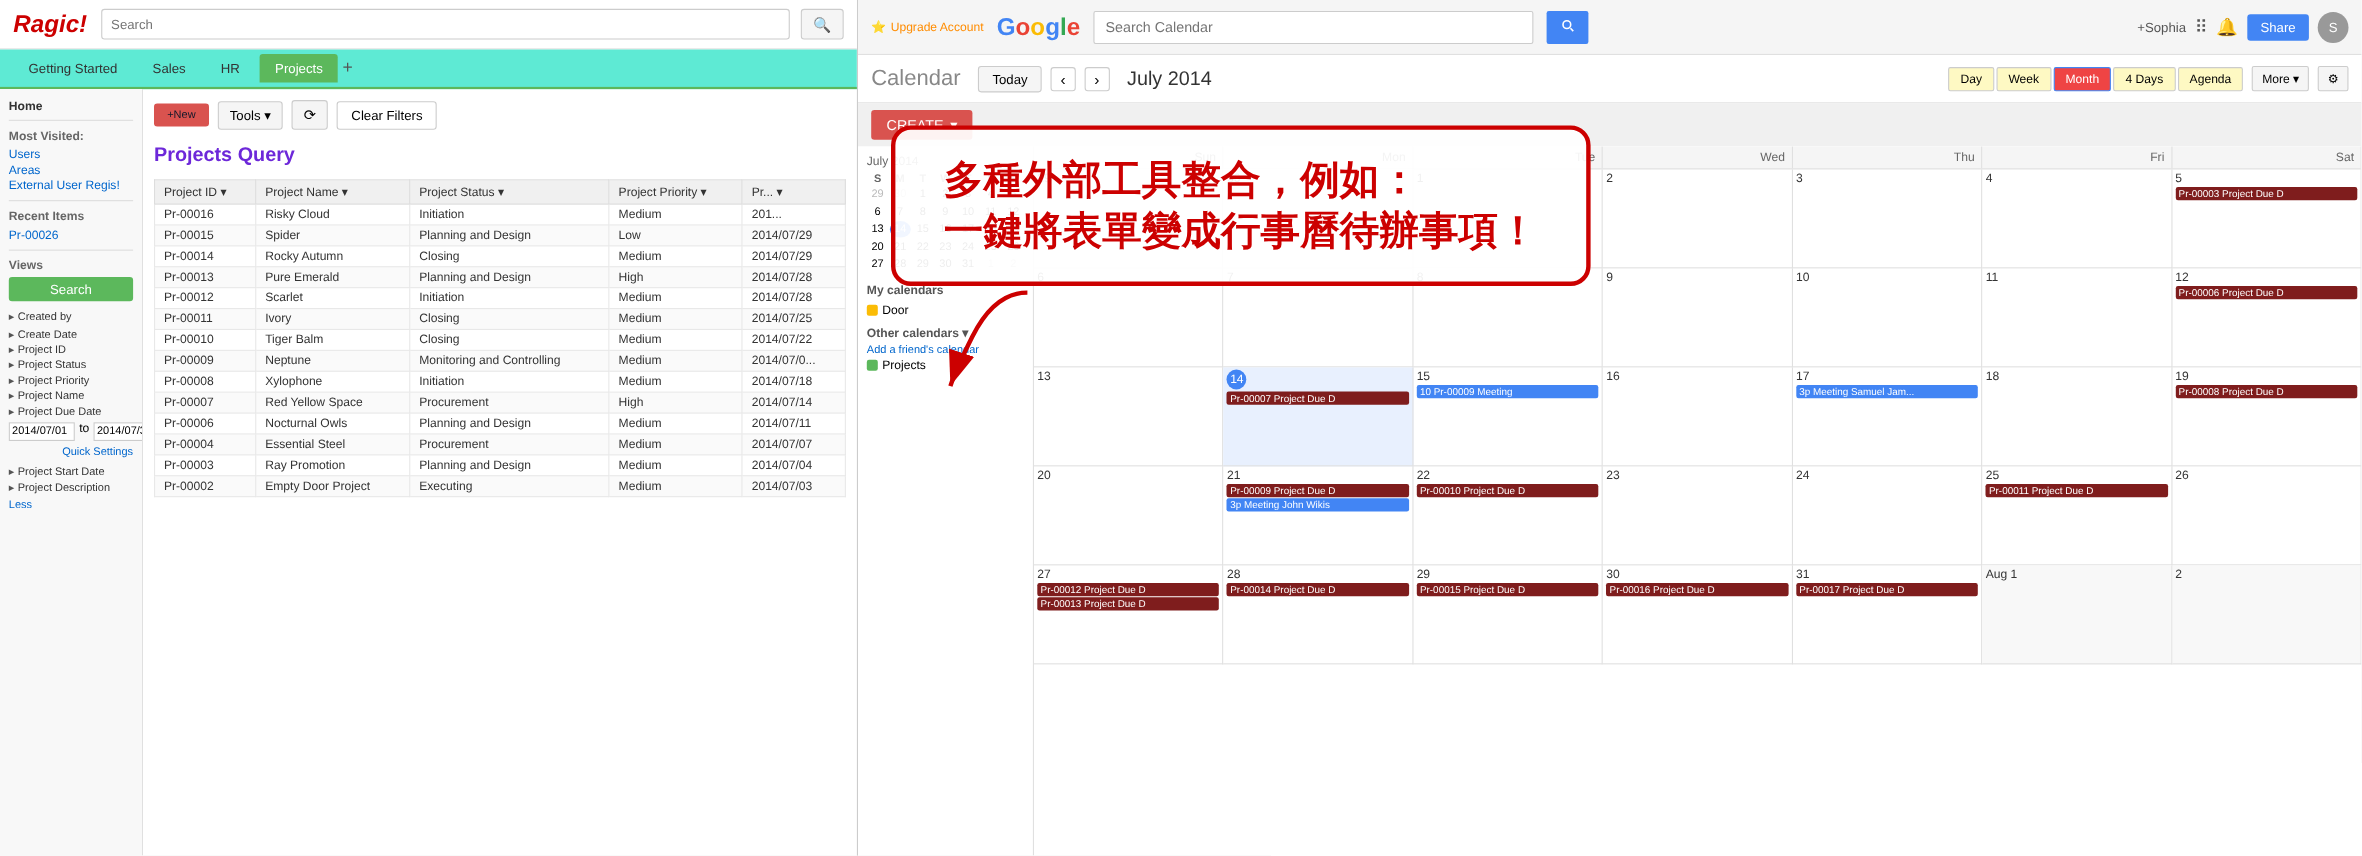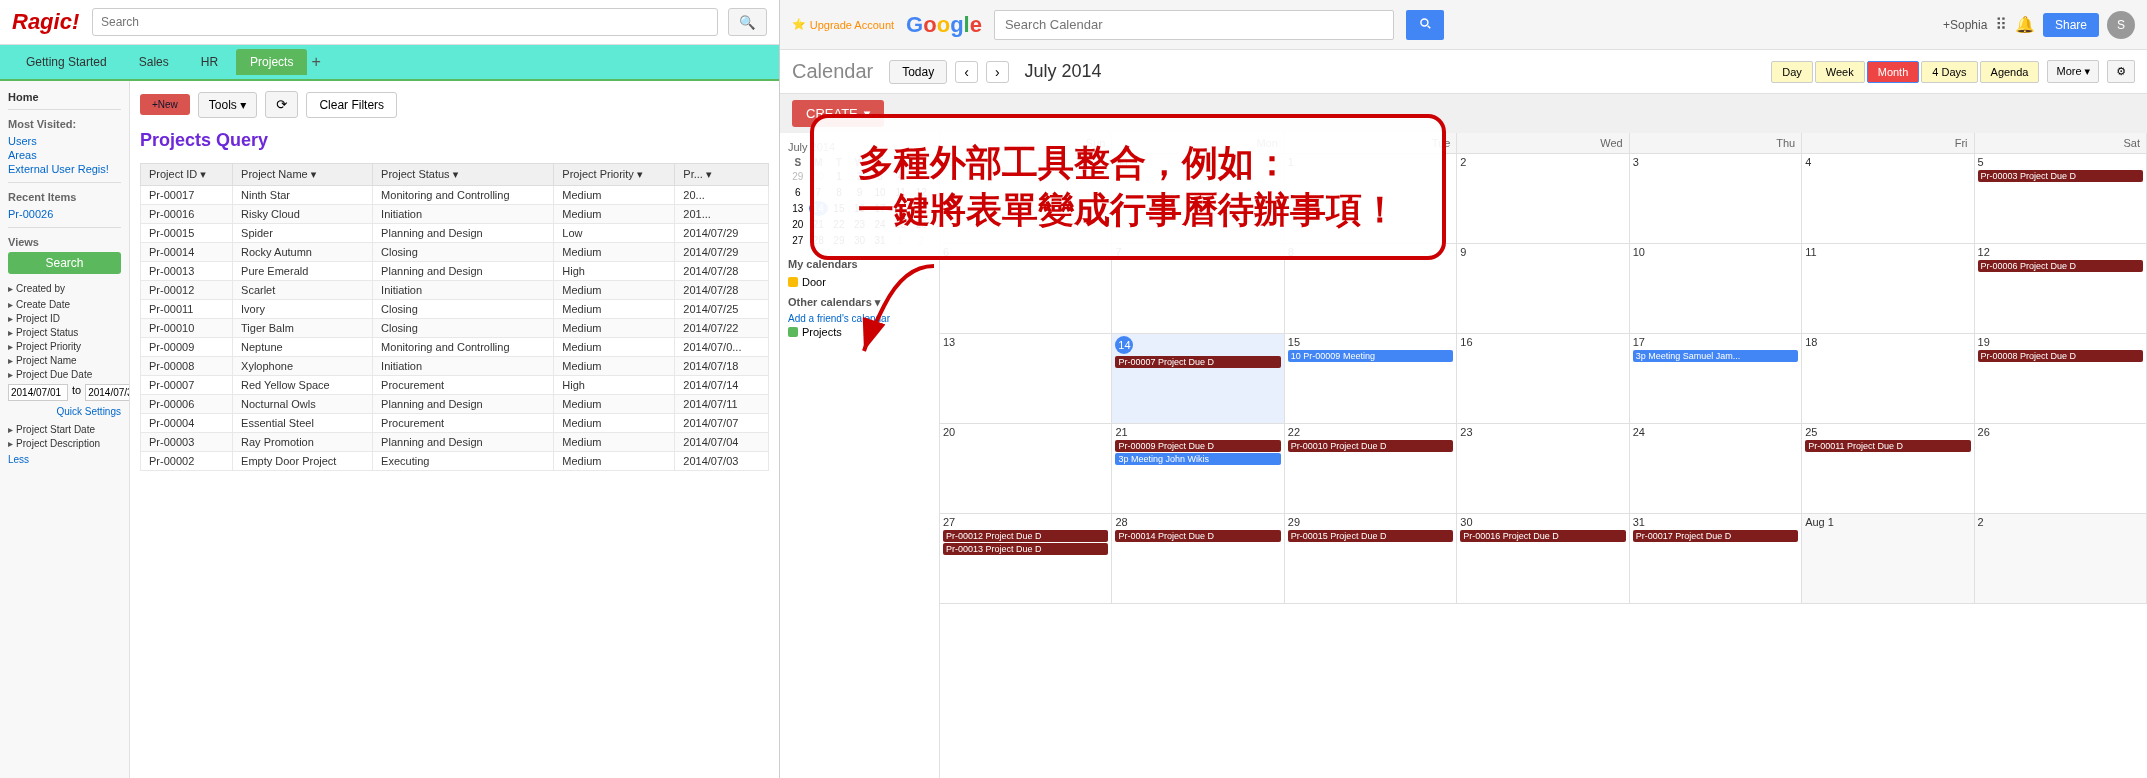--- a/index.html
+++ b/index.html
@@ -612,27 +612,20 @@
         <thead>
           <tr>
             <th>Project ID ▾</th>
             <th>Project Name ▾</th>
             <th>Project Status ▾</th>
             <th>Project Priority ▾</th>
             <th>Pr... ▾</th>
           </tr>
         </thead>
         <tbody id="projects-tbody">
-        <tr>
-      <td>Pr-00017</td>
-      <td>Ninth Star</td>
-      <td>Monitoring and Controlling</td>
-      <td>Medium</td>
-      <td>20...</td>
-    </tr>
             <tr>
       <td>Pr-00016</td>
       <td>Risky Cloud</td>
       <td>Initiation</td>
       <td>Medium</td>
       <td>201...</td>
     </tr>
             <tr>
       <td>Pr-00015</td>
       <td>Spider</td>

